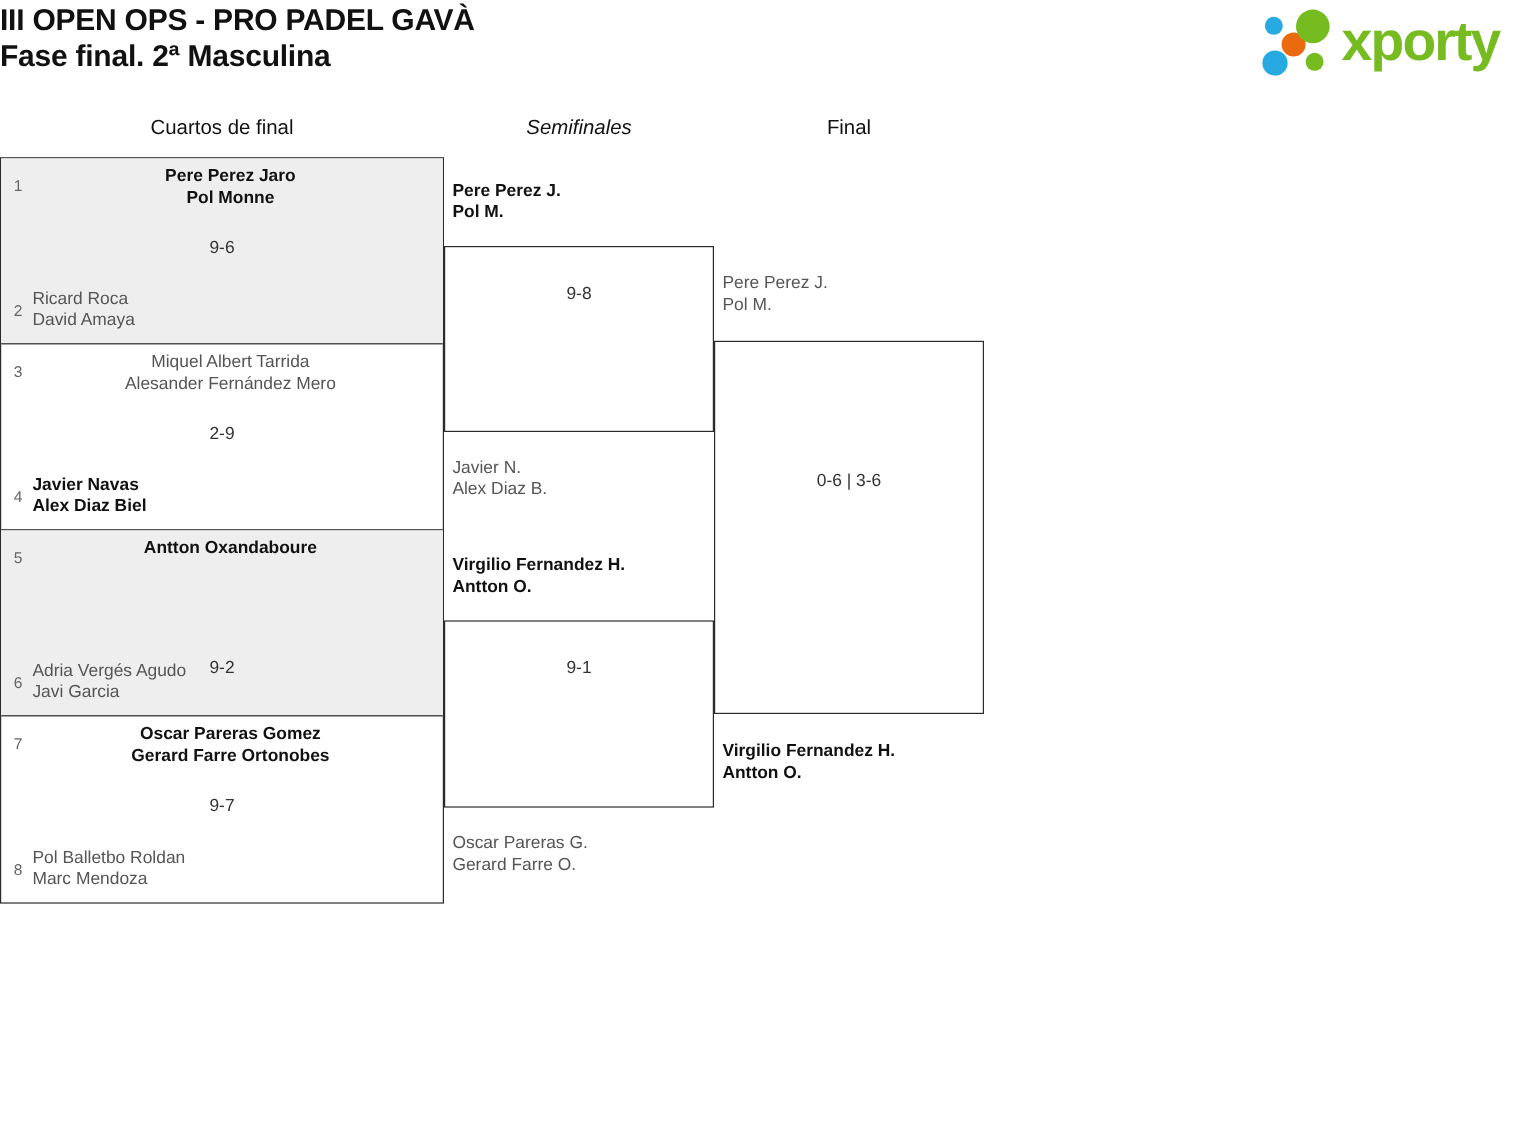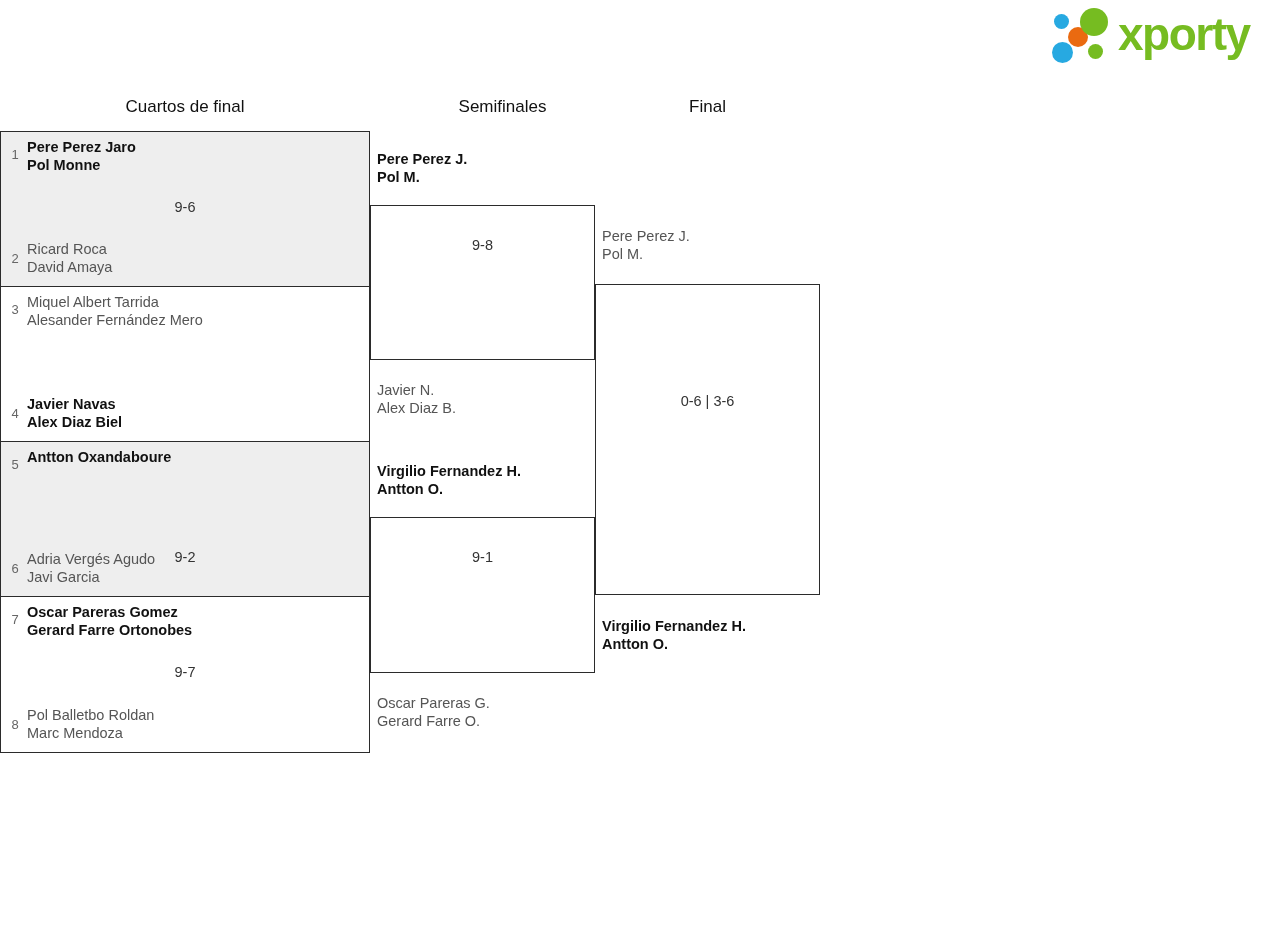--- a/index.html
+++ b/index.html
@@ -38,21 +38,21 @@
   
   .round-header {
     position: absolute;
     top: 96px;
     font-size: 17px;
     text-align: center;
     color: #111111;
     line-height: 22px;
   }
   #rh-0 { left: 0px;   width: 370px; }
-  #rh-1 { left: 390px; width: 225px; }
+  #rh-1 { left: 370px; width: 225px; font-style: italic; }
   #rh-2 { left: 595px; width: 225px; }
 
   
   #bracket { position: absolute; left: 0; top: 0; width: 1280px; height: 949px; }
 
   
   .qf-col {
     position: absolute;
     left: 0px; top: 131px;
     width: 370px; height: 622px;
@@ -67,21 +67,21 @@
   .qf-cell.shaded { background: #eeeeee; }
 
   
   .team {
     position: absolute;
     left: 26px;
     width: 330px;
     font-size: 14.5px;
     line-height: 18px;
   }
-  .team.top { top: 6px; }
+  .team.top { top: 6px; text-align: center; }
   .team.bottom { bottom: 10px; }
   .team .nm { white-space: nowrap; }
   .winner .nm { font-weight: bold; color: #111111; }
   .loser .nm { font-weight: normal; color: #555555; }
 
   .seed {
     position: absolute;
     left: 6px;
     width: 16px;
     text-align: center;
@@ -136,20 +136,24 @@
     line-height: 18px;
   }
   .fn-team.top { top: -58px; }
   .fn-team.bottom { bottom: -59px; }
 </style>
 </head>
 <body>
 
 <div id="header">
 
+  <div id="title-block">
+    <div class="title-line">III OPEN OPS - PRO PADEL GAVÀ</div>
+    <div class="title-line">Fase final. 2ª Masculina</div>
+  </div>
 
   <div id="logo">
     <div id="logo-dots">
       <span class="dot" style="left:2px;  top:6px;  width:15px; height:15px; background:#27a9e1;"></span>
       <span class="dot" style="left:16px; top:19px; width:20px; height:20px; background:#ea6a10;"></span>
       <span class="dot" style="left:0px;  top:34px; width:21px; height:21px; background:#27a9e1;"></span>
       <span class="dot" style="left:28px; top:0px;  width:28px; height:28px; background:#76bc21;"></span>
       <span class="dot" style="left:36px; top:36px; width:15px; height:15px; background:#76bc21;"></span>
     </div>
     <div id="logo-word" style="color:#76bc21;">xporty</div>
@@ -177,20 +181,21 @@
         <div class="nm">David Amaya</div>
       </div>
     </div>
 
     <div class="qf-cell">
       <div class="seed top">3</div>
       <div class="team top loser">
         <div class="nm">Miquel Albert Tarrida</div>
         <div class="nm">Alesander Fernández Mero</div>
       </div>
+      <div class="score" style="top:66px;">2-9</div>
       <div class="seed bottom">4</div>
       <div class="team bottom winner">
         <div class="nm">Javier Navas</div>
         <div class="nm">Alex Diaz Biel</div>
       </div>
     </div>
 
     <div class="qf-cell shaded">
       <div class="seed top">5</div>
       <div class="team top winner">

